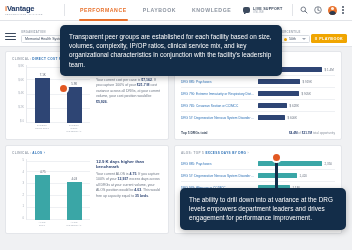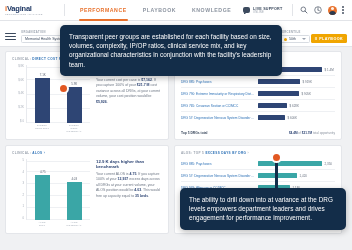--- a/index.html
+++ b/index.html
@@ -114,21 +114,21 @@
   .pin2 .stem{height:36px;position:absolute;left:4.2px;top:6px;}
   .pin2 .dot{position:absolute;left:0;top:0;}
 </style>
 </head>
 <body>
 
 <div class="app">
 
   <div class="topnav">
     <div class="logo">
-      <div class="logo-main"><span class="i">i</span><span>Vaginal</span></div>
+      <div class="logo-main"><span class="i">i</span><span>Vantage</span></div>
       <div class="logo-sub">PERFORMANCE ANALYTICS</div>
     </div>
     <div class="nav-div"></div>
     <div class="navtabs">
       <div class="navtab active">PERFORMANCE</div>
       <div class="navtab">PLAYBOOK</div>
       <div class="navtab">KNOWLEDGE</div>
     </div>
     <div class="nav-right">
       <div class="support">

